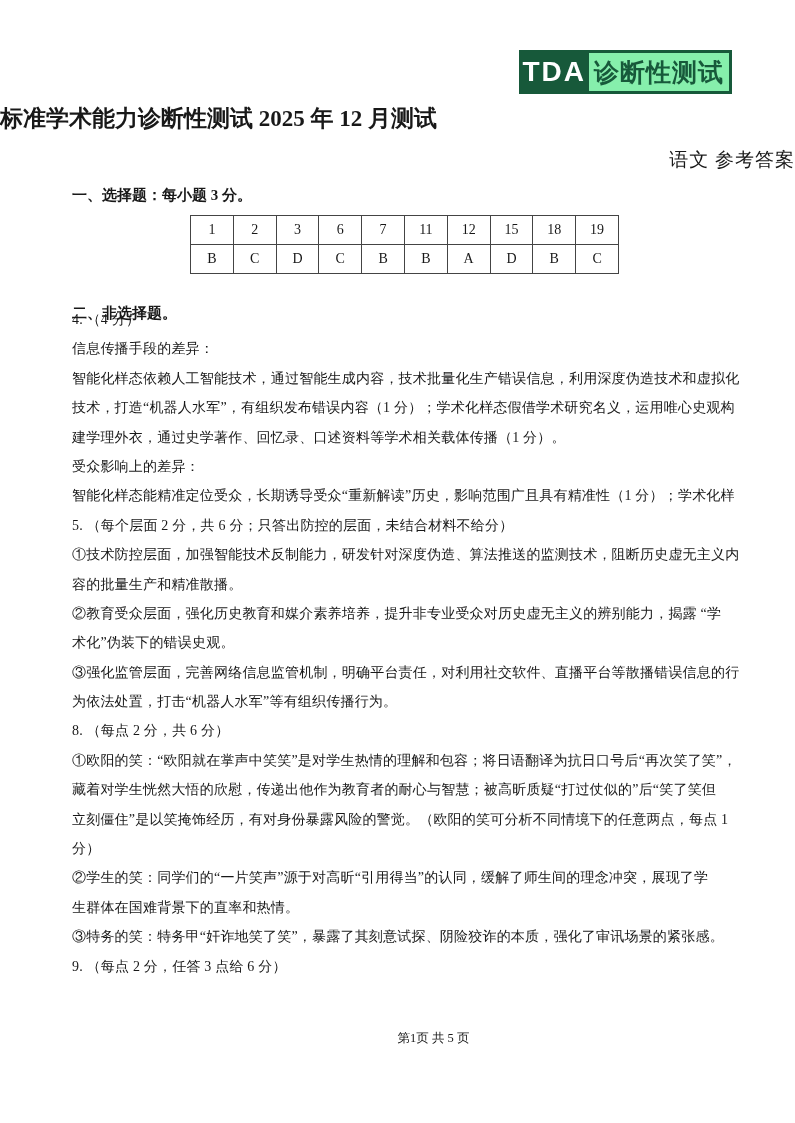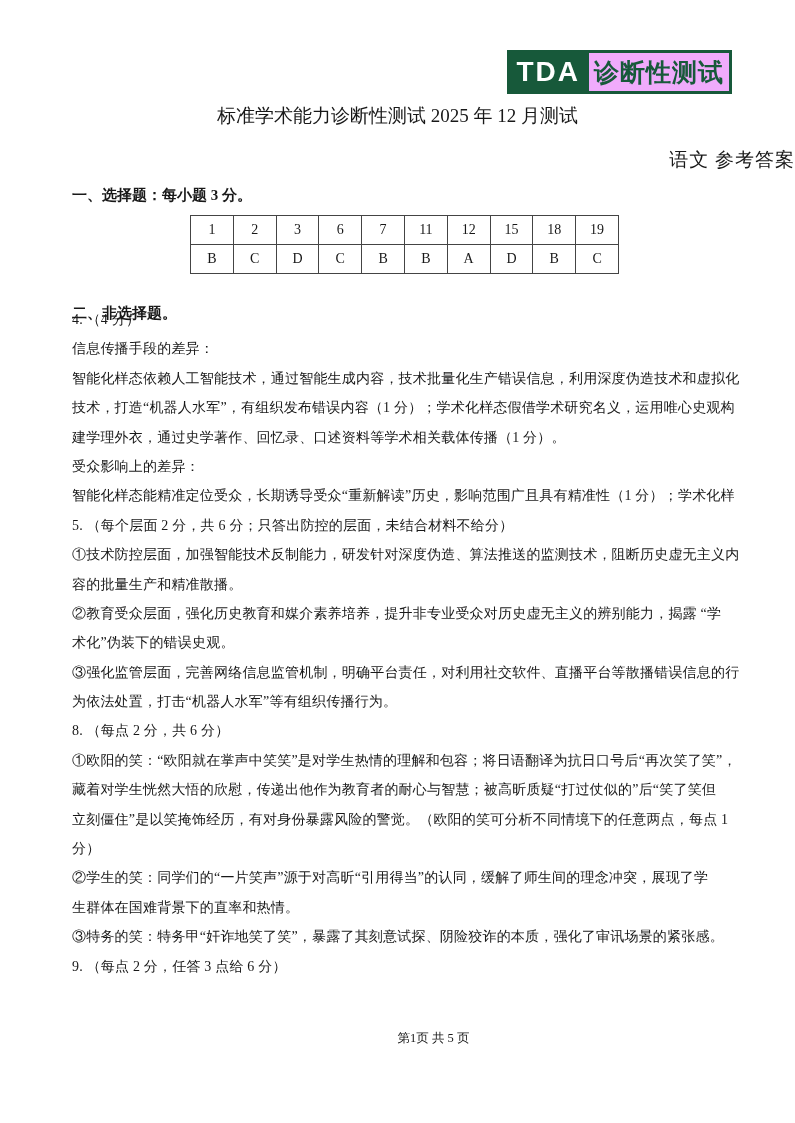--- a/index.html
+++ b/index.html
@@ -28,44 +28,43 @@
   }
   .logo-left {
     background: #17593a;
     color: #ffffff;
     font-family: "Liberation Sans", "DejaVu Sans", sans-serif;
     font-weight: bold;
     font-size: 28px;
     letter-spacing: 2px;
     display: flex;
     align-items: center;
-    padding: 0 9px;
+    padding: 0 3px;
   }
   .logo-right {
     border: 3px solid #17593a;
     border-left: none;
     color: #17593a;
-    background: #f0abfc;
+    background: #86efac;
     font-family: "Liberation Sans", "DejaVu Sans", sans-serif;
     font-weight: bold;
     font-size: 25px;
     letter-spacing: 1px;
     display: flex;
     align-items: center;
     padding: 0 5px;
   }
   
   .doc-title {
     position: absolute;
     top: 103px;
     left: 0;
     width: 100%;
-    text-align: center;
-    font-size: 19px;
-    font-weight: normal;
+    font-size: 23px;
+    font-weight: bold;
   }
   .doc-subtitle {
     position: absolute;
     top: 147px;
     left: 0;
     width: 100%;
     text-align: right;
     font-size: 19px;
     font-weight: normal;
     letter-spacing: 1px;

